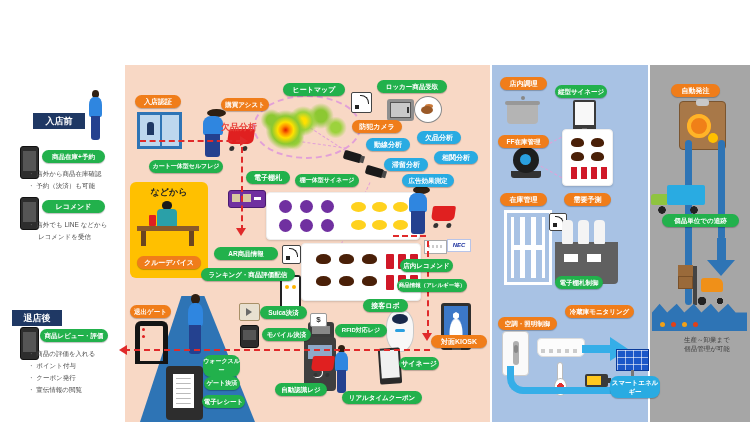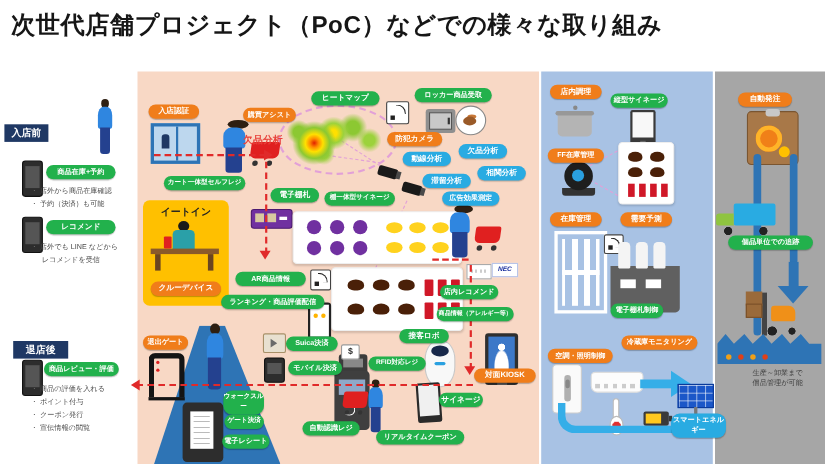--- a/index.html
+++ b/index.html
@@ -195,28 +195,27 @@
 [data-name="eatin-person-table"]::before{left:2px;top:26px;width:62px;height:5px;background:#8a5a2a;z-index:2;}
 [data-name="eatin-person-table"]::after{left:6px;top:31px;width:5px;height:15px;background:#6a4520;box-shadow:48px 0 0 #6a4520;}
 [data-name="eatin-person-table"] .ph{position:absolute;left:38%;top:2%;width:15%;height:17%;background:#1a1a1a;border-radius:50%;}
 [data-name="eatin-person-table"] .pb{position:absolute;left:32%;top:17%;width:28%;height:36%;background:#2aa0a8;border-radius:4px 4px 0 0;}
 [data-name="eatin-person-table"] .cup{position:absolute;left:20%;top:30%;width:7px;height:11px;background:#e02020;border-radius:1px;z-index:3;}
 </style>
 </head>
 <body>
 
 <div class="page" data-name="slide">
-  <h1 id="page-title" data-name="page-title">次世代店舗プロジェクト（PoC）などでの様々な取り組み</h1>
   <div class="region store" data-name="store-area"></div>
   <div class="region backroom" data-name="backroom-area"></div>
   <div class="region supply" data-name="supplychain-area"></div>
-  <div class="navy" style="left:4px;top:113px;width:40px" data-name="pre-visit-header">入店前</div>
+  <div class="navy" style="left:33px;top:113px;width:52px" data-name="pre-visit-header">入店前</div>
   <div class="navy" style="left:12px;top:310px;width:50px" data-name="post-visit-header">退店後</div>
   <div class="eatin" data-name="eatin-area">
-    <div class="eatin-title" data-name="eatin-title">イートイン</div>
+    <div class="eatin-title" data-name="eatin-title">などから</div>
     <div class="pill ko eatin-pill" data-name="crew-device-pill">クルーデバイス</div>
   </div>
   <div id="diagram" data-name="diagram-layer">
       <div class="sight" data-name="sightline-0" style="left: 302px; top: 122px; width: 52px; transform: rotate(33deg);"></div>
       <div class="sight" data-name="sightline-1" style="left: 292px; top: 140px; width: 55px; transform: rotate(8deg);"></div>
       <div class="sight" data-name="sightline-2" style="left: 370px; top: 182px; width: 68px; transform: rotate(115deg);"></div>
       <div class="sight" data-name="sightline-3" style="left: 527px; top: 155px; width: 44px; transform: rotate(-28deg);"></div>
       <div class="sight" data-name="sightline-4" style="left: 527px; top: 158px; width: 45px; transform: rotate(29deg);"></div>
       <div class="icon person" data-name="person-approaching" style="left: 84px; top: 90px; width: 24px; height: 52px;">
         <div class="ph" data-name="person-approaching-ph"></div>

